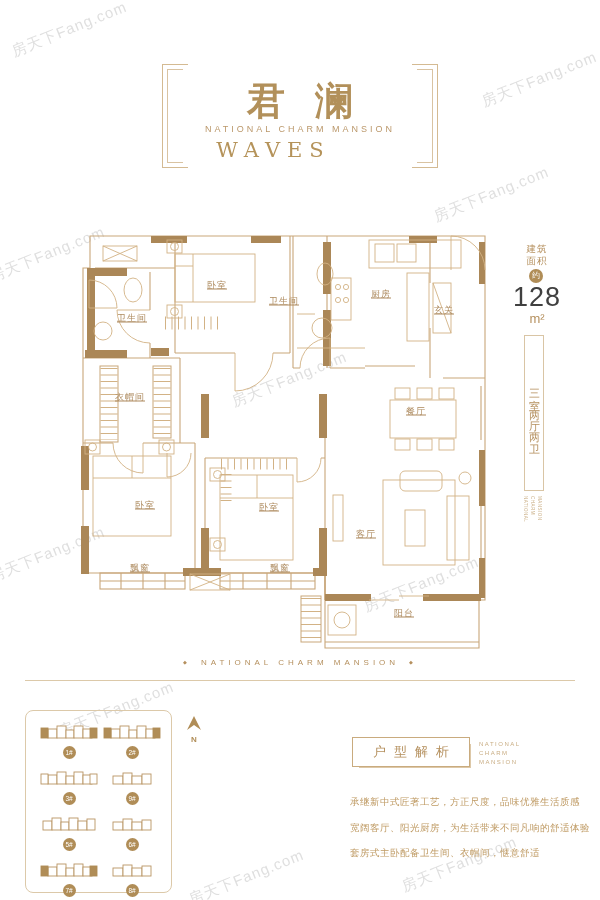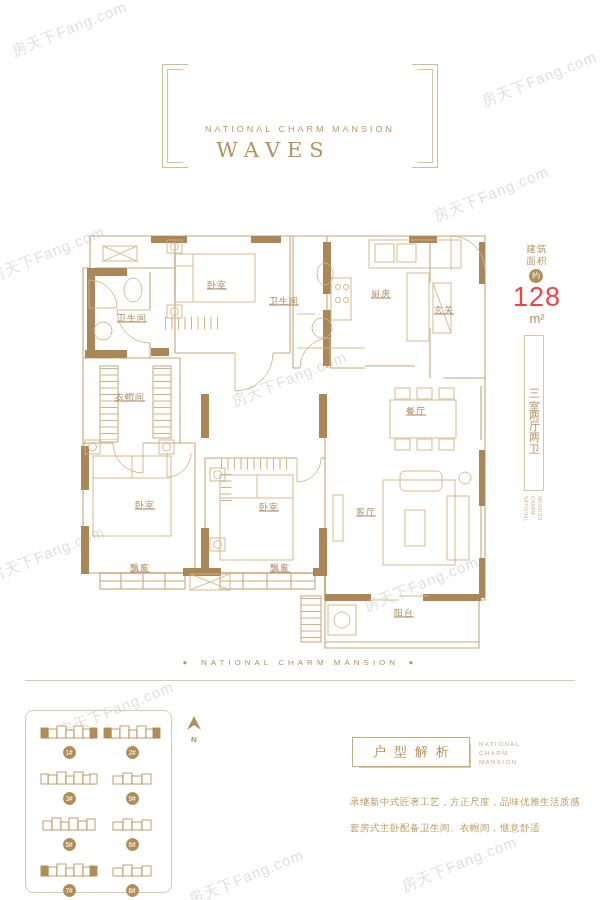--- a/index.html
+++ b/index.html
@@ -39,21 +39,21 @@
   .room-label {
     position:absolute; font-size:9px; color:#ad8a5e; white-space:nowrap;
     transform:translate(-50%,-50%); letter-spacing:1px;text-decoration:underline;
   }
   
   .area-label { position:absolute; left:518px; top:243px; width:38px; text-align:center;
     font-size:9.5px; color:#b5905e; line-height:12px; letter-spacing:1px;}
   .approx { position:absolute; left:529px; top:269px; width:14px; height:14px; border-radius:50%;
     background:#b08d57; color:#fff; font-size:8px; line-height:14px; text-align:center; }
   .area-value { position:absolute; left:508px; top:282px; width:58px; text-align:center;
-    font-size:27px; color:#ef4444; letter-spacing:1px; }
+    font-size:27px; color:#404040; letter-spacing:1px; }
   .area-unit { position:absolute; left:508px; top:311px; width:58px; text-align:center;
     font-size:13px; color:#b5905e; }
   .layout-box { position:absolute; left:524px; top:335px; width:20px; height:156px;
     border:1px solid #d9c5a5; display:flex; align-items:center; justify-content:center; }
   .layout-box span { writing-mode:vertical-rl; font-size:11px; color:#b5905e; letter-spacing:11px; }
   .v-brand { position:absolute; left:523px; top:496px; height:34px; display:flex; gap:2px; }
   .v-brand span { writing-mode:vertical-rl; font-size:4.5px; color:#c9ad83; letter-spacing:.5px; }
   
   .divider-title { position:absolute; top:658px; left:0; width:600px; text-align:center;
     font-size:8px; color:#b5905e; letter-spacing:4px; }
@@ -100,20 +100,21 @@
   <div class="wm" style="left:55px;top:700px">房天下Fang.com</div>
   <div class="wm" style="left:398px;top:855px">房天下Fang.com</div>
   <div class="wm" style="left:185px;top:868px">房天下Fang.com</div>
 
   <div class="bracket l">
       <div class="inner"></div>
     </div>
   <div class="bracket r">
       <div class="inner"></div>
     </div>
+  <div class="title">君澜</div>
   <div class="subtitle">NATIONAL CHARM MANSION</div>
   <div class="tagline">WAVES</div>
 
   <svg id="plan" width="415" height="425" viewBox="0 0 415 425">
     <g stroke="#c9a77a" stroke-width="1.1" fill="none">
 
       <path d="M15,40 V8 H410 V372 H404 V420 H250 V345 H8 V40 H15"></path>
       <path d="M250,345 V372"></path>
 
       <path d="M20,40 H100 M100,8 V125"></path>
@@ -254,21 +255,21 @@
 
   <span class="room-label" style="left:132px;top:318px">卫生间</span>
   <span class="room-label" style="left:217px;top:285px">卧室</span>
   <span class="room-label" style="left:284px;top:301px">卫生间</span>
   <span class="room-label" style="left:381px;top:294px">厨房</span>
   <span class="room-label" style="left:444px;top:310px">玄关</span>
   <span class="room-label" style="left:130px;top:397px">衣帽间</span>
   <span class="room-label" style="left:416px;top:411px">餐厅</span>
   <span class="room-label" style="left:145px;top:505px">卧室</span>
   <span class="room-label" style="left:269px;top:507px">卧室</span>
-  <span class="room-label" style="left:366px;top:512px">客厅</span>
+  <span class="room-label" style="left:366px;top:534px">客厅</span>
   <span class="room-label" style="left:140px;top:568px">飘窗</span>
   <span class="room-label" style="left:280px;top:568px">飘窗</span>
   <span class="room-label" style="left:404px;top:613px">阳台</span>
 
   <div class="area-label">
     <div>建筑</div>
     <div>面积</div>
   </div>
   <div class="approx">约</div>
   <div class="area-value">128</div>
@@ -384,16 +385,17 @@
 
 
   <div class="analysis-box">户型解析</div>
   <div class="analysis-brand">
     <div>NATIONAL</div>
     <div>CHARM</div>
     <div>MANSION</div>
   </div>
   <div class="analysis-lines">
     <div>承继新中式匠著工艺，方正尺度，品味优雅生活质感</div>
+    <div>宽阔客厅、阳光厨房，为生活带来不同凡响的舒适体验</div>
     <div>套房式主卧配备卫生间、衣帽间，惬意舒适</div>
   </div>
 
 </div>
 
 </body></html>

